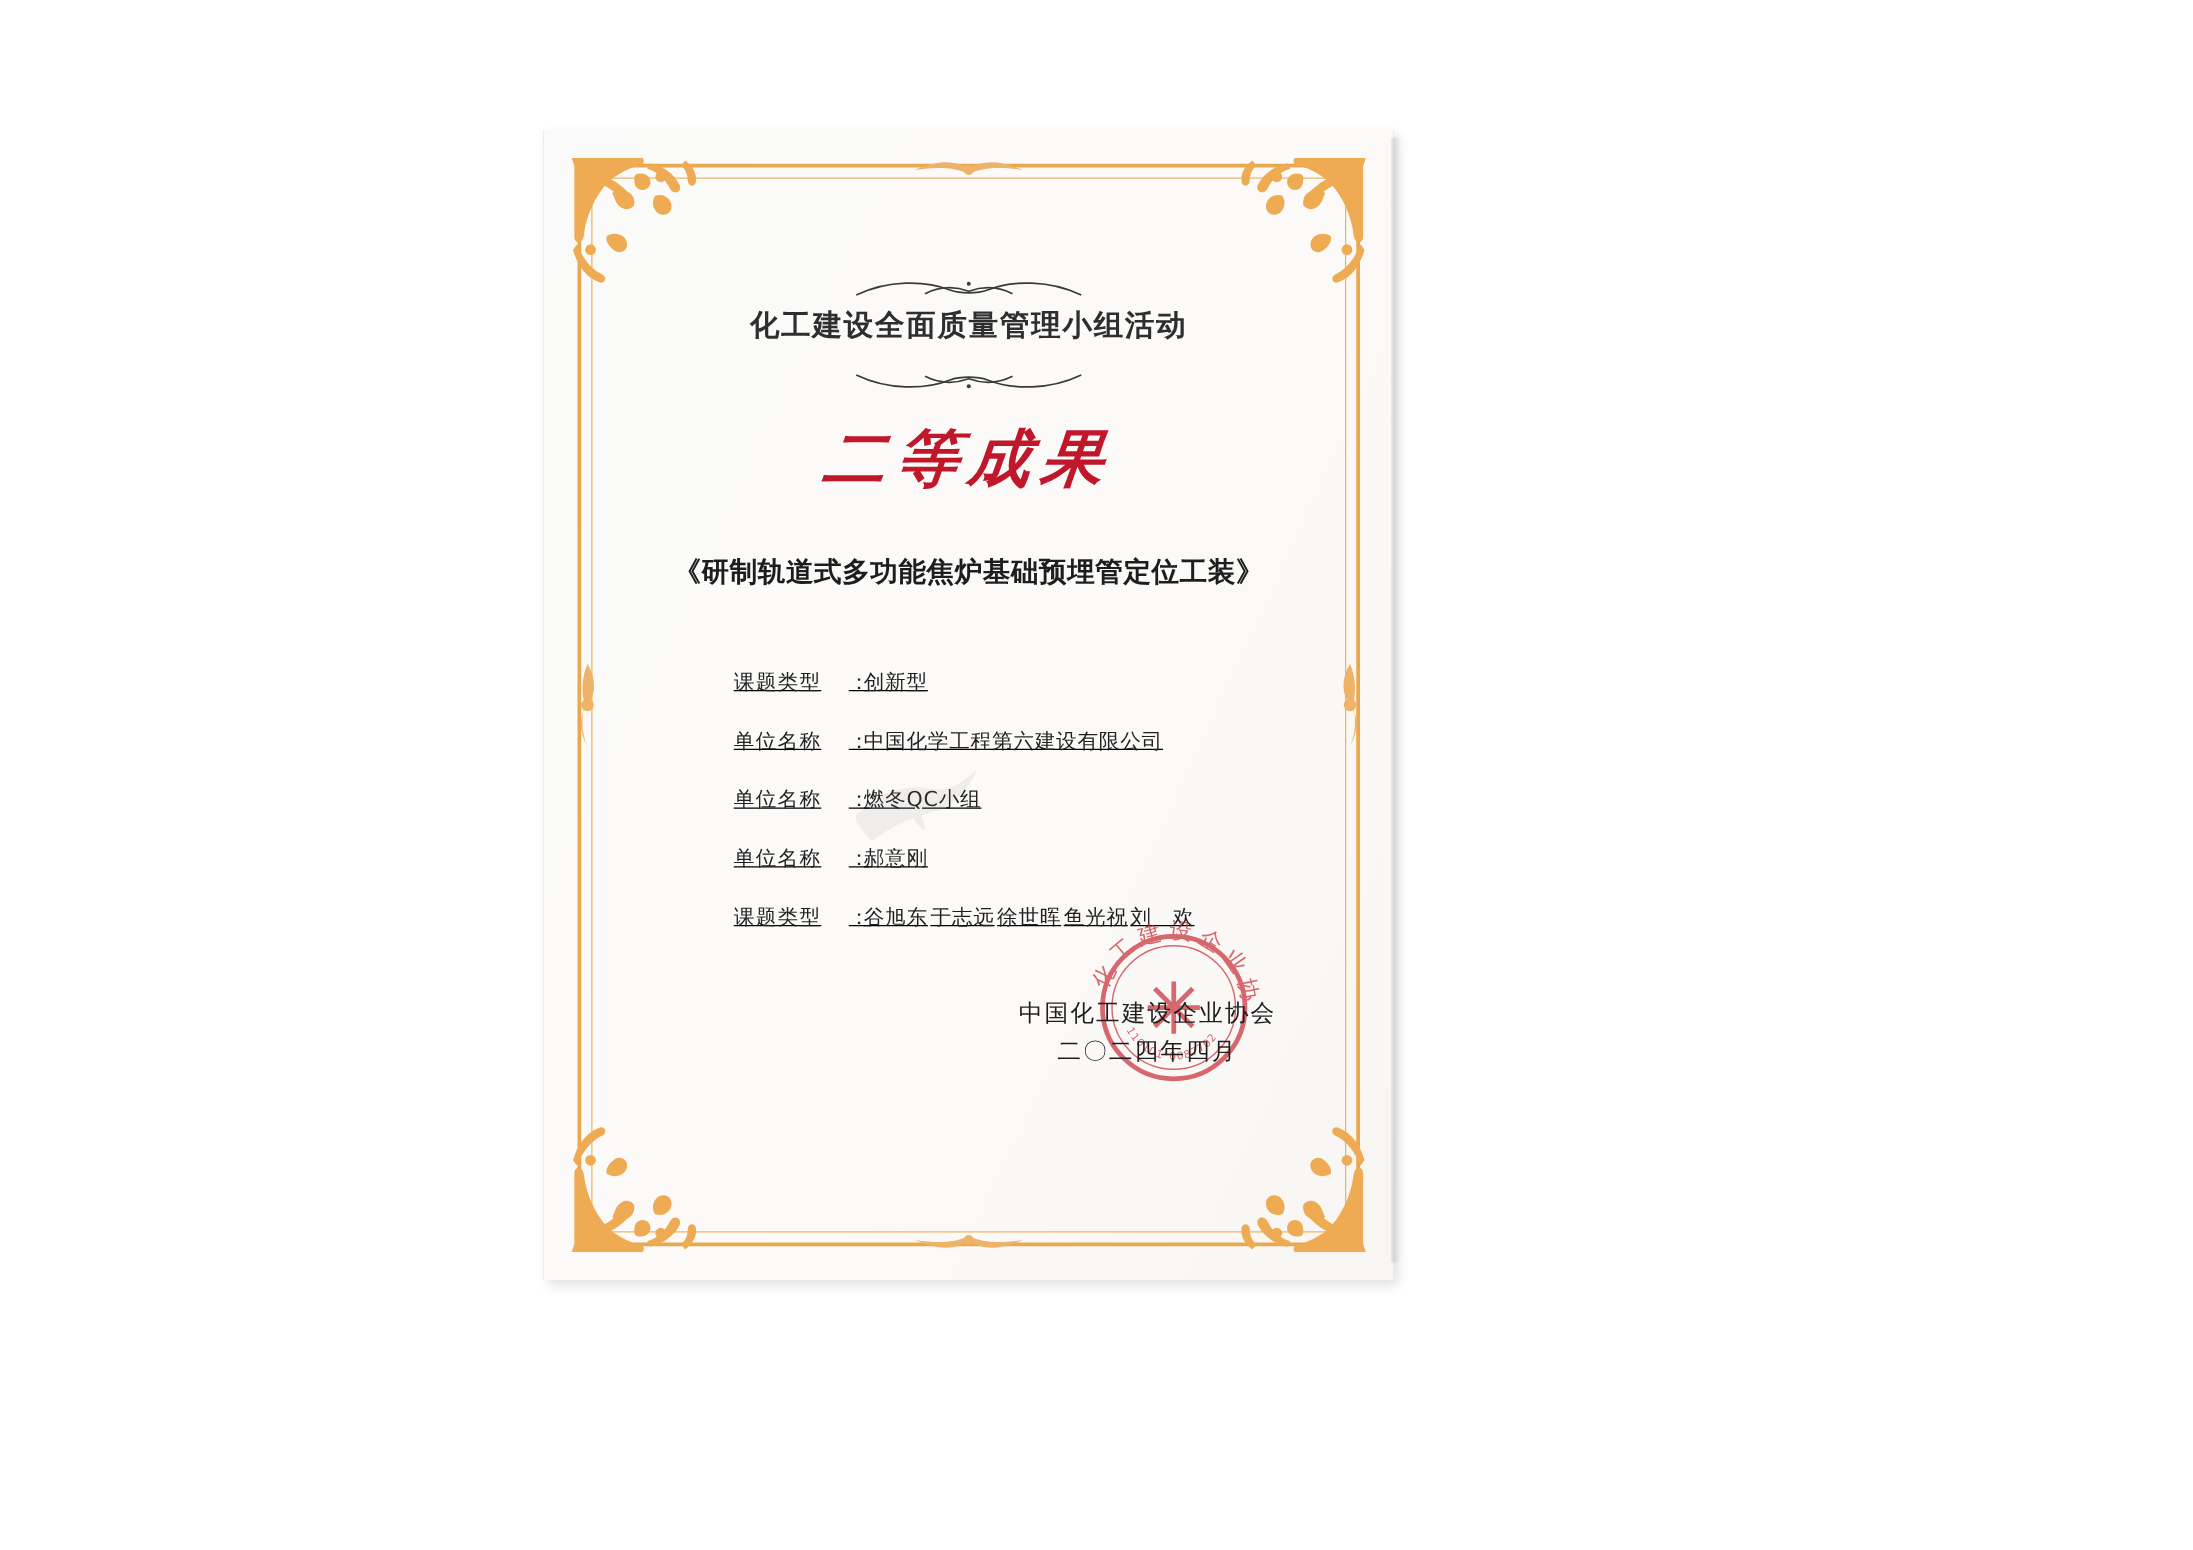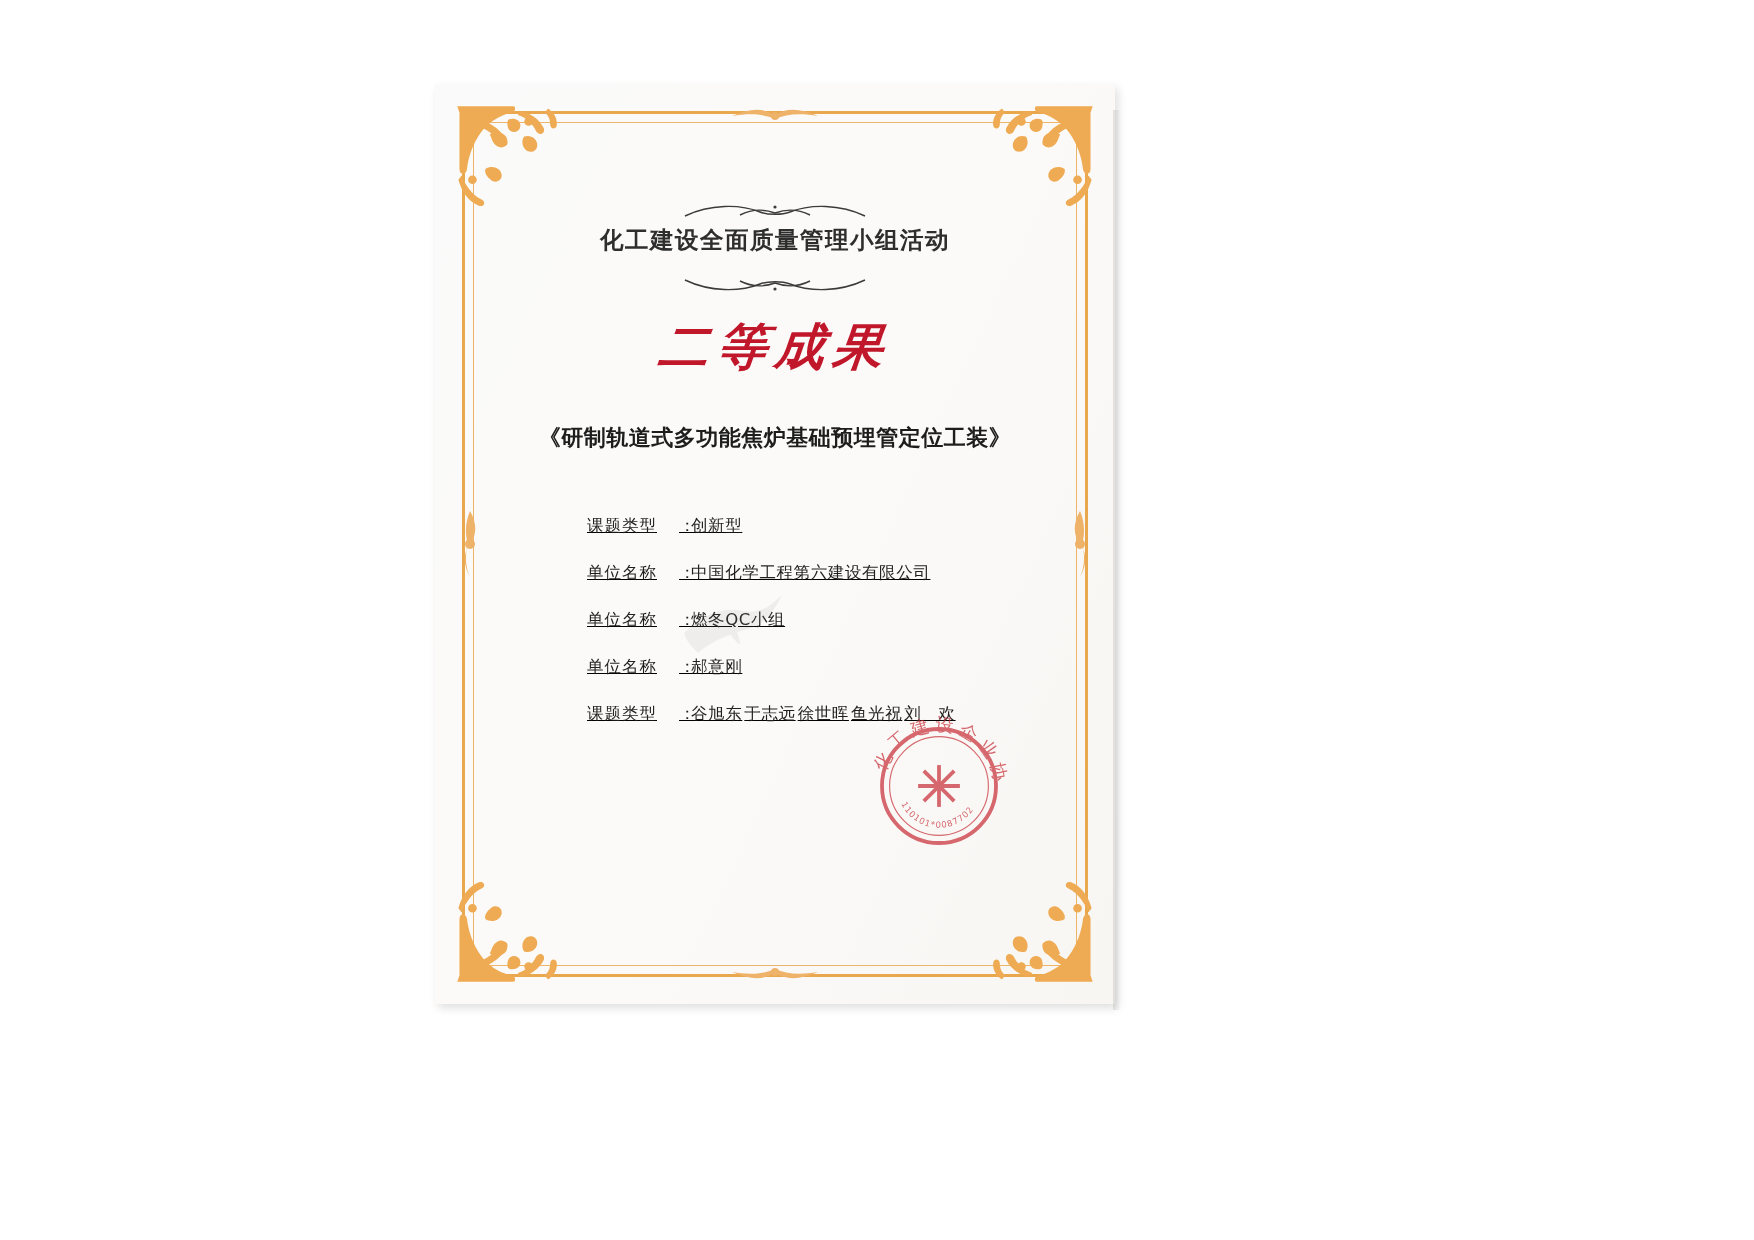--- a/index.html
+++ b/index.html
@@ -12,21 +12,21 @@
     height: 1240px;
     position: relative;
     font-family: "Liberation Sans", sans-serif;
     overflow: hidden;
   }
 
   
   .sheet {
     position: absolute;
     left: 435px;
-    top: 84px;
+    top: 104px;
     width: 680px;
     height: 920px;
     background: #eab308;
     box-shadow: 3px 4px 9px rgba(0,0,0,0.13);
   }
   .sheet-shadow-edge {
     position: absolute;
     left: 1113px;
     top: 110px;
     width: 8px;
@@ -379,17 +379,21 @@
         </text>
         <g stroke="#c8303a" stroke-width="4" fill="none">
           <path d="M80 58 L80 102"></path>
           <path d="M58 80 L102 80"></path>
           <path d="M64 64 L96 96"></path>
           <path d="M96 64 L64 96"></path>
         </g>
       </svg>
     </div>
 
+    <div class="signature">
+      <div>中国化工建设企业协会</div>
+      <div>二〇二四年四月</div>
+    </div>
 
   </div>
 </div>
 
 <div class="sheet-shadow-edge"></div>
 
 </body></html>

